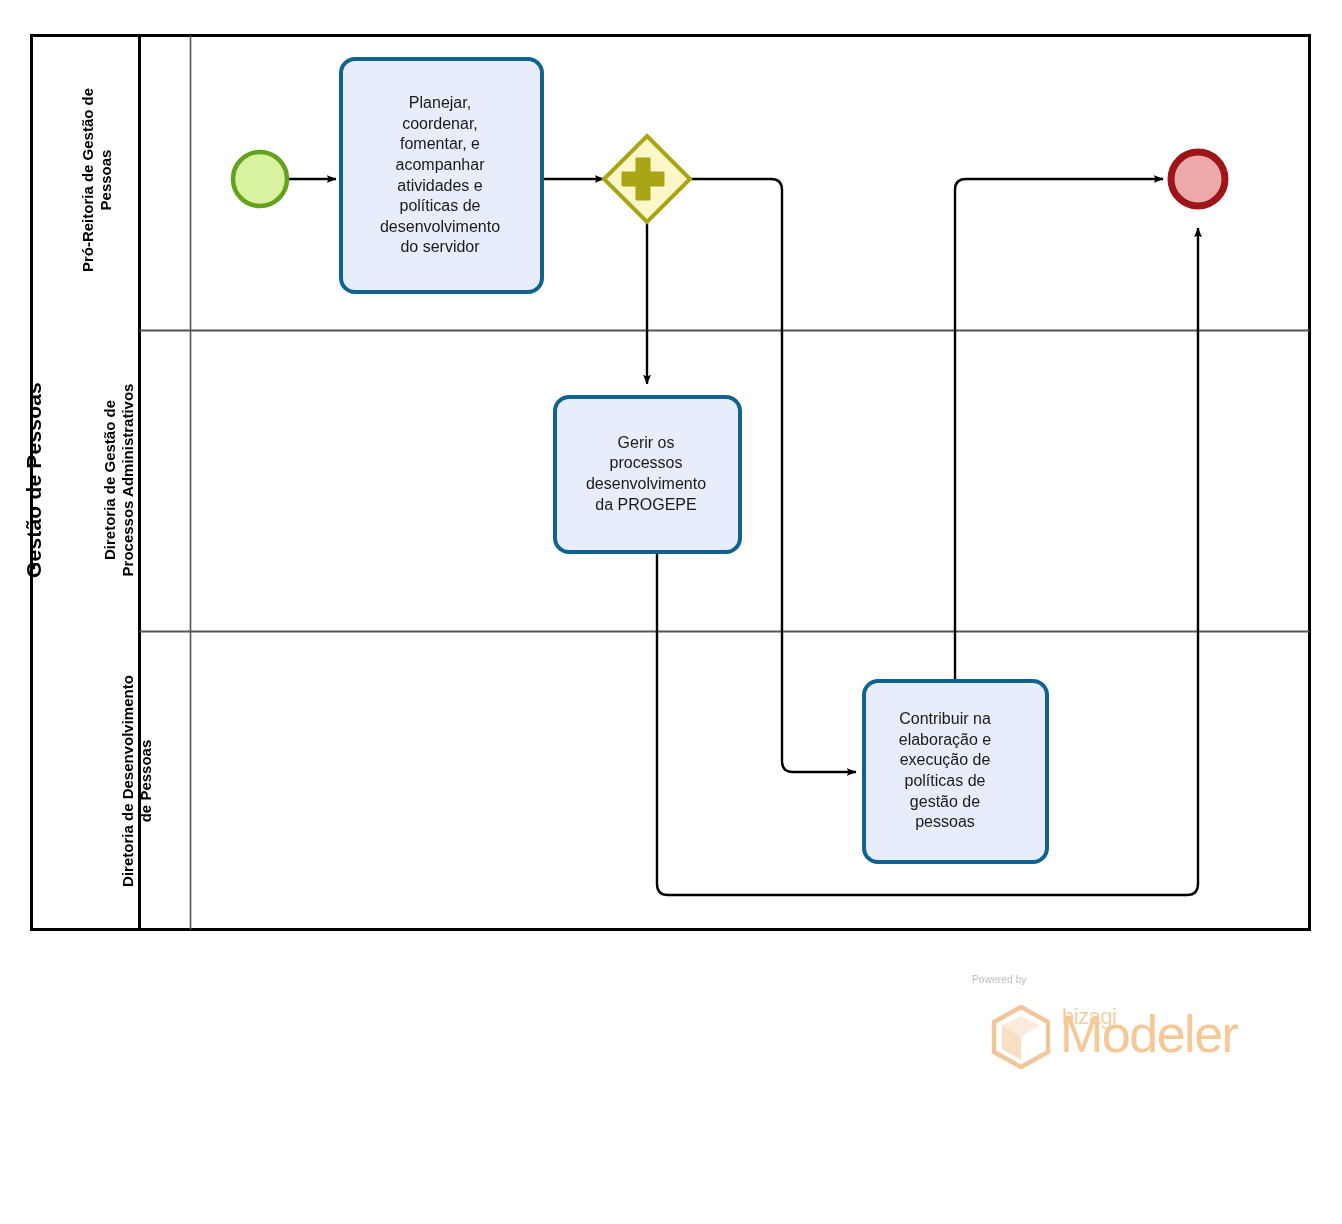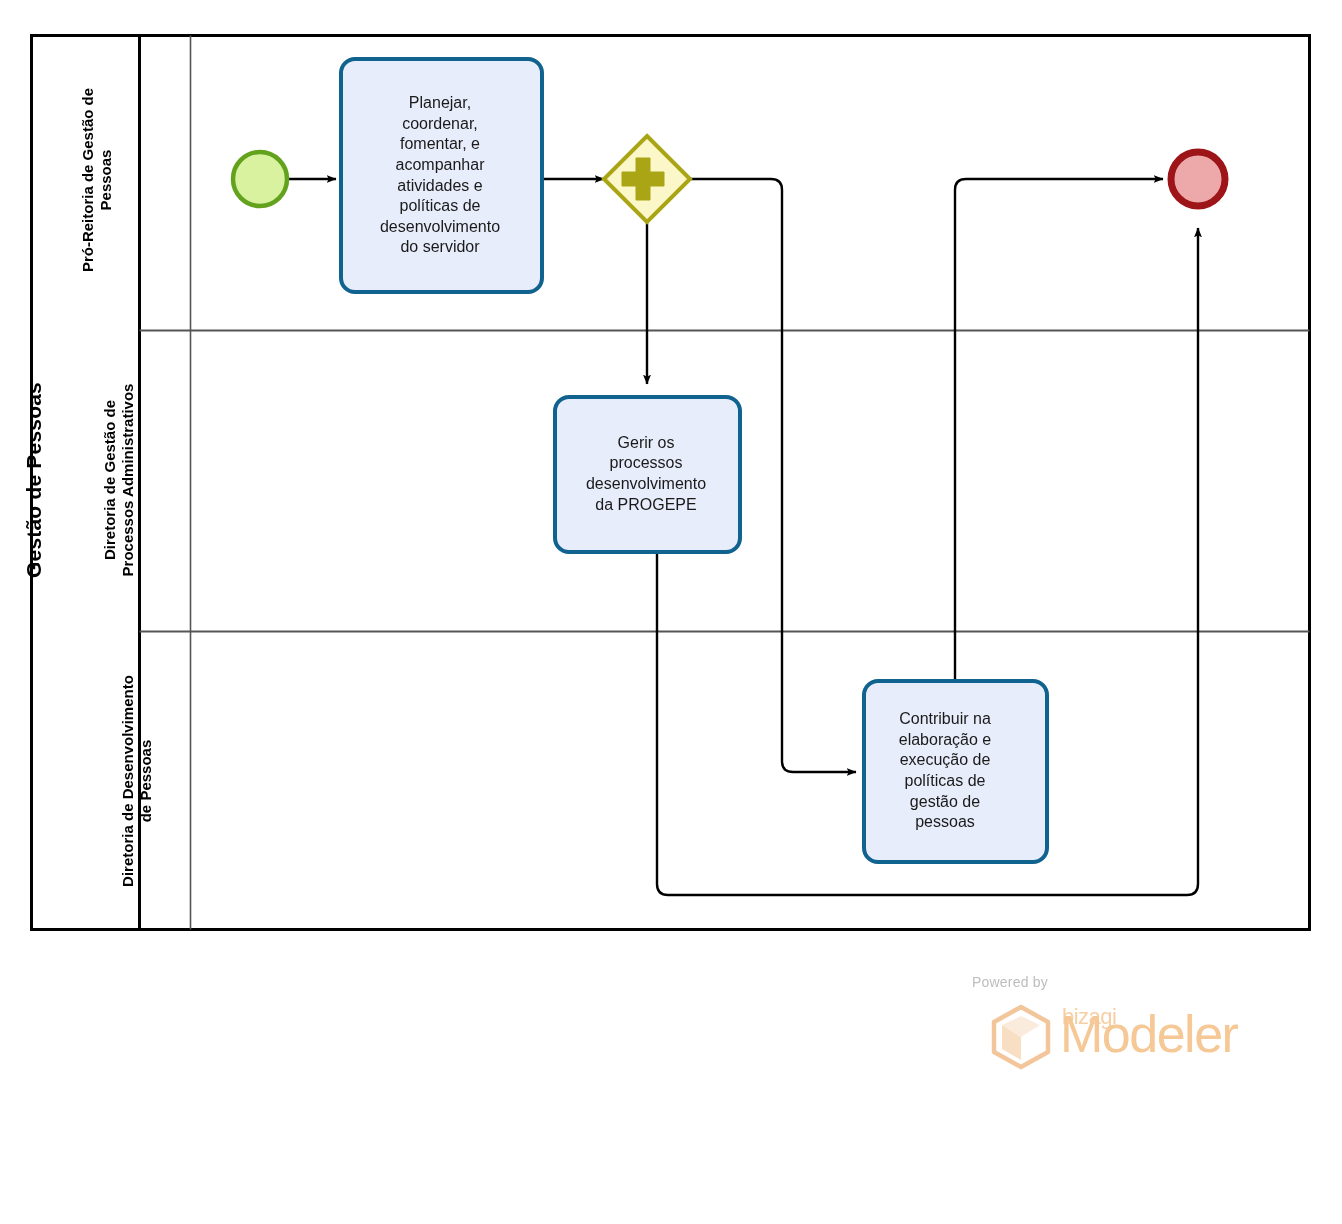--- a/index.html
+++ b/index.html
@@ -95,21 +95,21 @@
     position: absolute;
     left: 962px;
     top: 974px;
     width: 300px;
     height: 100px;
   }
   #credit-powered {
     position: absolute;
     left: 10px;
     top: 0px;
-    font-size: 14px;
+    font-size: 10px;
     color: #bdbdbd;
     letter-spacing: 0.2px;
   }
   #credit-bizagi {
     position: absolute;
     left: 100px;
     top: 30px;
     font-size: 22px;
     color: #f6cfa4;
     letter-spacing: -0.5px;

